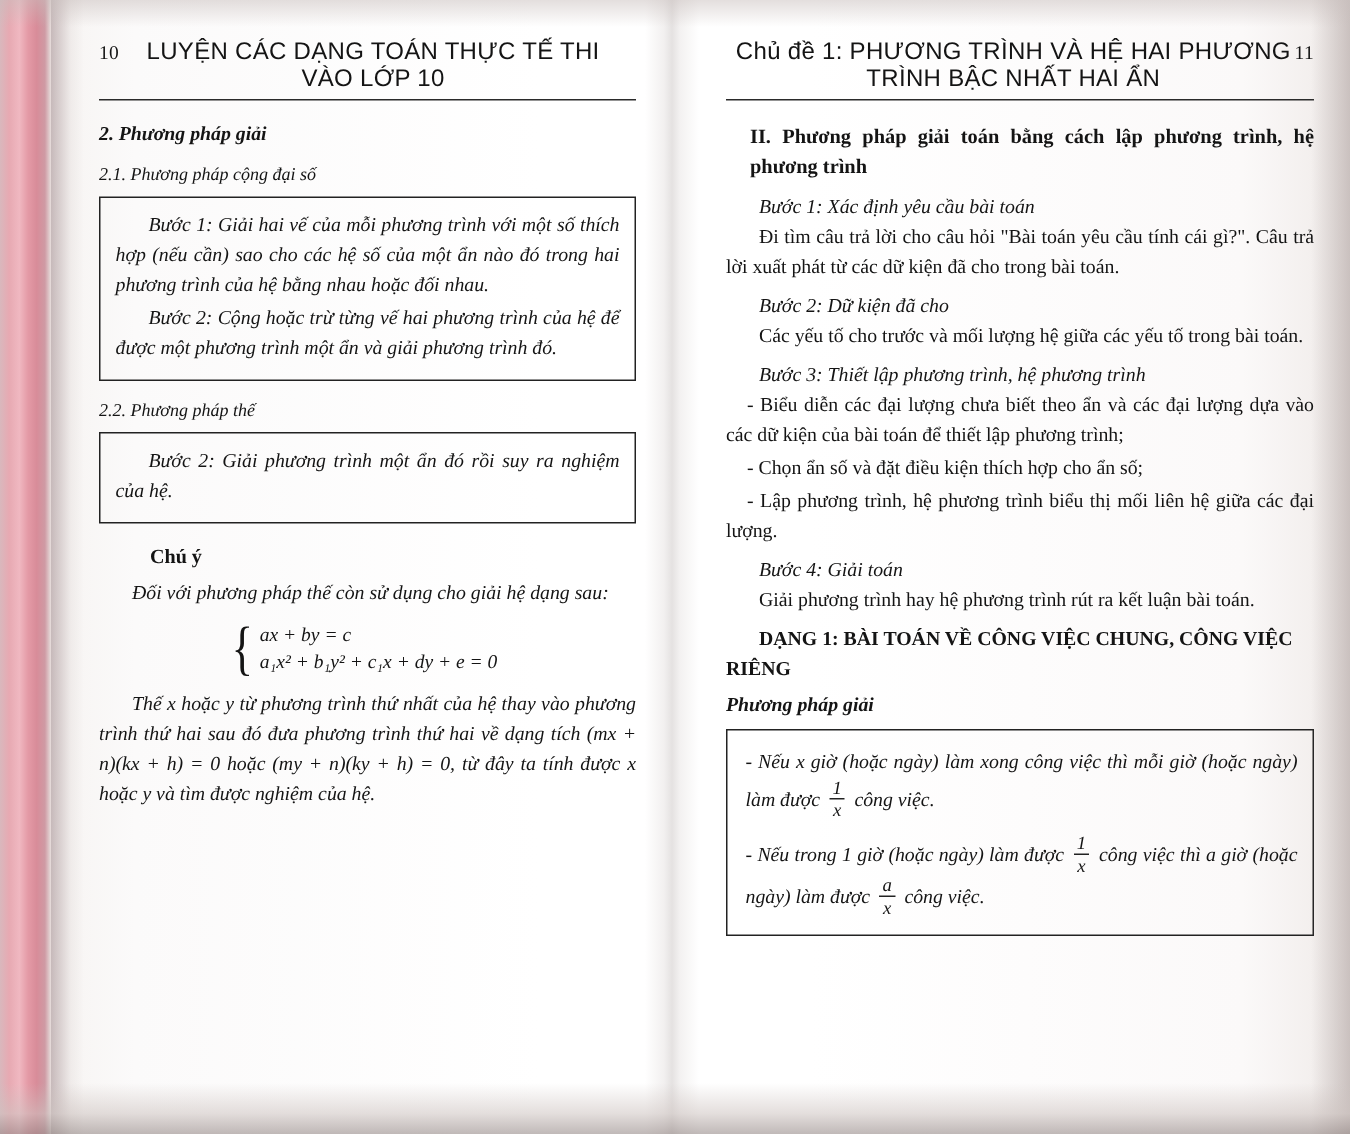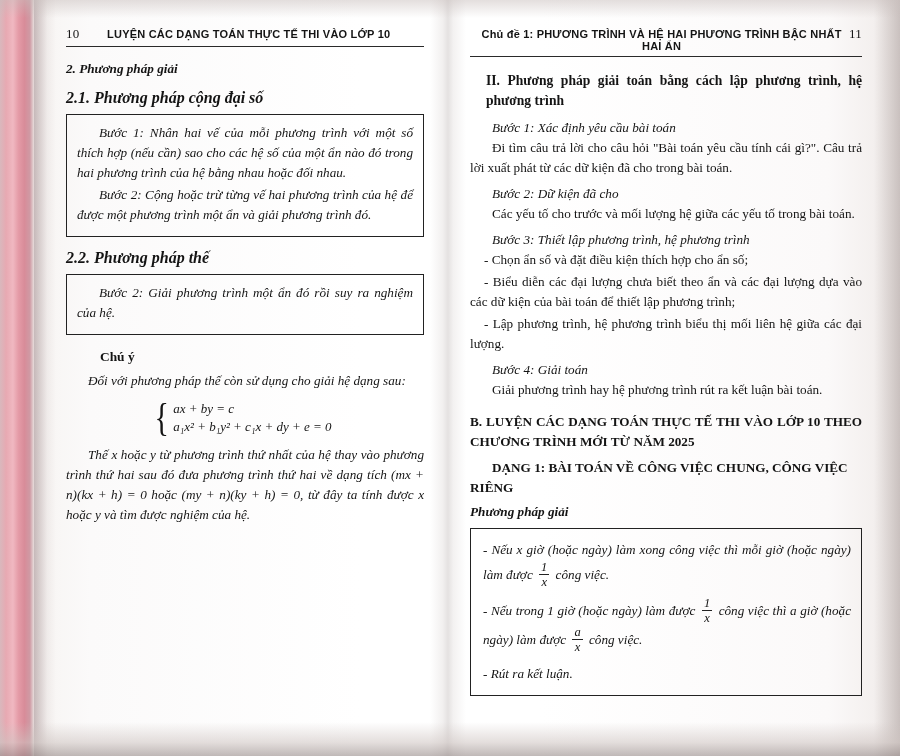--- a/index.html
+++ b/index.html
@@ -76,21 +76,21 @@
     height: 756px;
     color: #141414;
   }
   .page-left {
     left: 56px;
     width: 376px;
     padding: 26px 8px 0 10px;
     box-sizing: border-box;
   }
   .page-right {
-    left: 462px;
+    left: 476px;
     width: 412px;
     padding: 26px 12px 0 8px;
     box-sizing: border-box;
   }
 
   .header {
     display: flex;
     align-items: baseline;
     font-size: 10.5px;
     letter-spacing: 0.2px;
@@ -99,37 +99,37 @@
     margin-bottom: 14px;
     font-family: "Liberation Sans", sans-serif;
   }
   .header .pageno {
     font-size: 13px;
     font-family: "Liberation Serif", serif;
   }
   .header .title {
     flex: 1;
     text-align: center;
-    font-weight: bold;
-    font-size: 11px;
+    font-weight: normal;
+    font-size: 16px;
   }
   .header-left .title { padding-right: 6px; }
   .header-right .title { padding-left: 4px; text-align: center; }
 
   h2.section {
     font-size: 13.2px;
     font-style: italic;
     font-weight: bold;
     margin: 0 0 10px 0;
   }
   h3.subsection {
-    font-size: 16px;
+    font-size: 12px;
     font-style: italic;
     margin: 12px 0 7px 0;
-    font-weight: bold;
+    font-weight: normal;
   }
   .boxed {
     border: 1.1px solid #222;
     padding: 8px 10px 9px 10px;
     margin: 0 0 10px 0;
   }
   p {
     margin: 0 0 2px 0;
     font-size: 13.2px;
     line-height: 1.52;
@@ -240,21 +240,21 @@
     <div class="header header-left">
       <span class="pageno">10</span>
       <span class="title">LUYỆN CÁC DẠNG TOÁN THỰC TẾ THI VÀO LỚP 10</span>
     </div>
 
     <h2 class="section">2. Phương pháp giải</h2>
 
     <h3 class="subsection">2.1. Phương pháp cộng đại số</h3>
 
     <div class="boxed">
-      <p class="ital indent">Bước 1: Nhân hai vế của mỗi phương trình với một số thích hợp (nếu cần) sao cho các hệ số của một ẩn nào đó trong hai phương trình của hệ bằng nhau hoặc đối nhau.</p>
+      <p class="ital indent">Bước 1: Giải hai vế của mỗi phương trình với một số thích hợp (nếu cần) sao cho các hệ số của một ẩn nào đó trong hai phương trình của hệ bằng nhau hoặc đối nhau.</p>
       <p class="ital indent">Bước 2: Cộng hoặc trừ từng vế hai phương trình của hệ để được một phương trình một ẩn và giải phương trình đó.</p>
     </div>
 
     <h3 class="subsection">2.2. Phương pháp thế</h3>
 
     <div class="boxed">
       <p class="ital indent">Bước 2: Giải phương trình một ẩn đó rồi suy ra nghiệm của hệ.</p>
     </div>
 
     <div class="chuy">Chú ý</div>
@@ -281,28 +281,27 @@
 
     <h2 class="bigsection">II. Phương pháp giải toán bằng cách lập phương trình, hệ phương trình</h2>
 
     <h3 class="rightsub">Bước 1: Xác định yêu cầu bài toán</h3>
     <p class="indent">Đi tìm câu trả lời cho câu hỏi "Bài toán yêu cầu tính cái gì?". Câu trả lời xuất phát từ các dữ kiện đã cho trong bài toán.</p>
 
     <h3 class="rightsub">Bước 2: Dữ kiện đã cho</h3>
     <p class="indent">Các yếu tố cho trước và mối lượng hệ giữa các yếu tố trong bài toán.</p>
 
     <h3 class="rightsub">Bước 3: Thiết lập phương trình, hệ phương trình</h3>
+    <p class="dash-line">- Biểu diễn các đại lượng chưa biết theo ẩn và các đại lượng dựa vào các dữ kiện của bài toán để thiết lập phương trình;</p>
     <p class="dash-line">- Chọn ẩn số và đặt điều kiện thích hợp cho ẩn số;</p>
-    <p class="dash-line">- Biểu diễn các đại lượng chưa biết theo ẩn và các đại lượng dựa vào các dữ kiện của bài toán để thiết lập phương trình;</p>
     <p class="dash-line">- Lập phương trình, hệ phương trình biểu thị mối liên hệ giữa các đại lượng.</p>
 
     <h3 class="rightsub">Bước 4: Giải toán</h3>
     <p class="indent">Giải phương trình hay hệ phương trình rút ra kết luận bài toán.</p>
 
-    <div class="sect-b">B. LUYỆN CÁC DẠNG TOÁN THỰC TẾ THI VÀO LỚP 10 THEO CHƯƠNG TRÌNH MỚI TỪ NĂM 2025</div>
     <div class="dang1">DẠNG 1: BÀI TOÁN VỀ CÔNG VIỆC CHUNG, CÔNG VIỆC RIÊNG</div>
 
     <div class="ppg-center">Phương pháp giải</div>
 
     <div class="boxed-right">
       <p class="ital">
         <span>- Nếu x giờ (hoặc ngày) làm xong công việc thì mỗi giờ (hoặc ngày) làm được</span>
         <span class="frac">
           <span class="num">1</span>
           <span class="den">x</span>
@@ -315,20 +314,19 @@
           <span class="num">1</span>
           <span class="den">x</span>
         </span>
         <span>công việc thì a giờ (hoặc ngày) làm được</span>
         <span class="frac">
           <span class="num">a</span>
           <span class="den">x</span>
         </span>
         <span>công việc.</span>
       </p>
-      <p class="ital">- Rút ra kết luận.</p>
     </div>
   </div>
 
   <div class="right-edge-shadow"></div>
   <div class="page-top-shadow"></div>
   <div class="page-bottom-shadow"></div>
 </div>
 
 </body></html>

